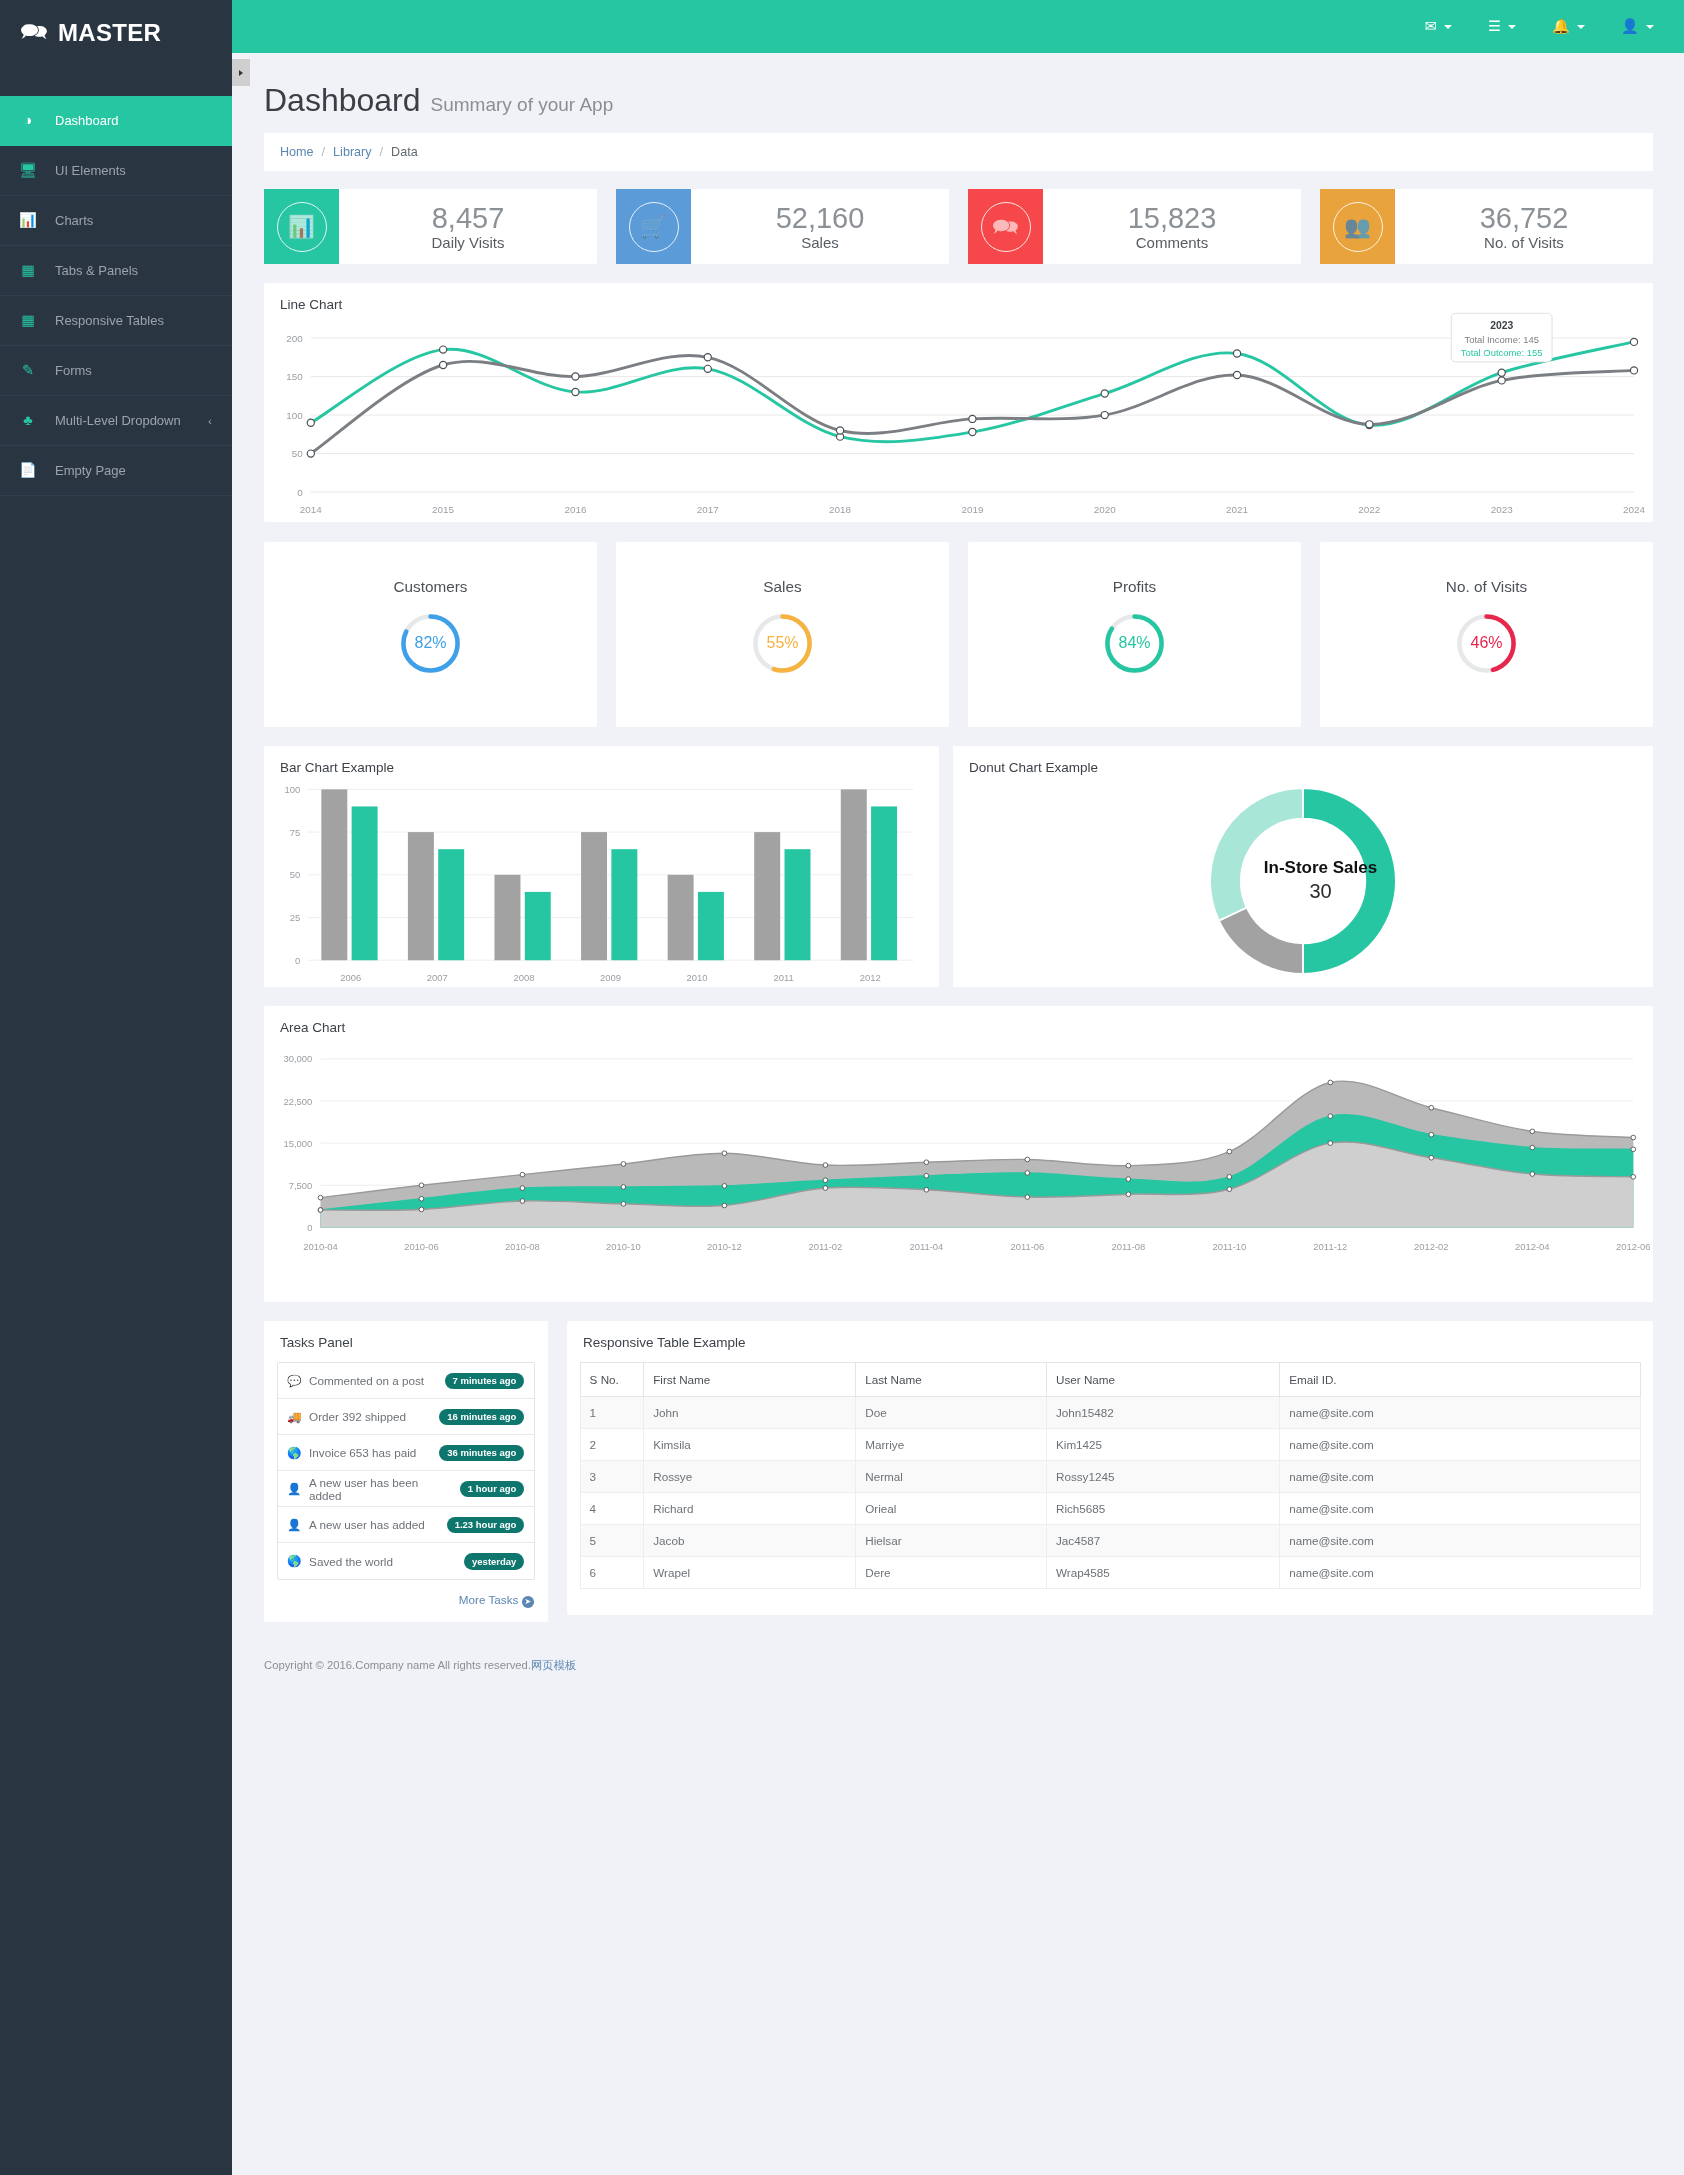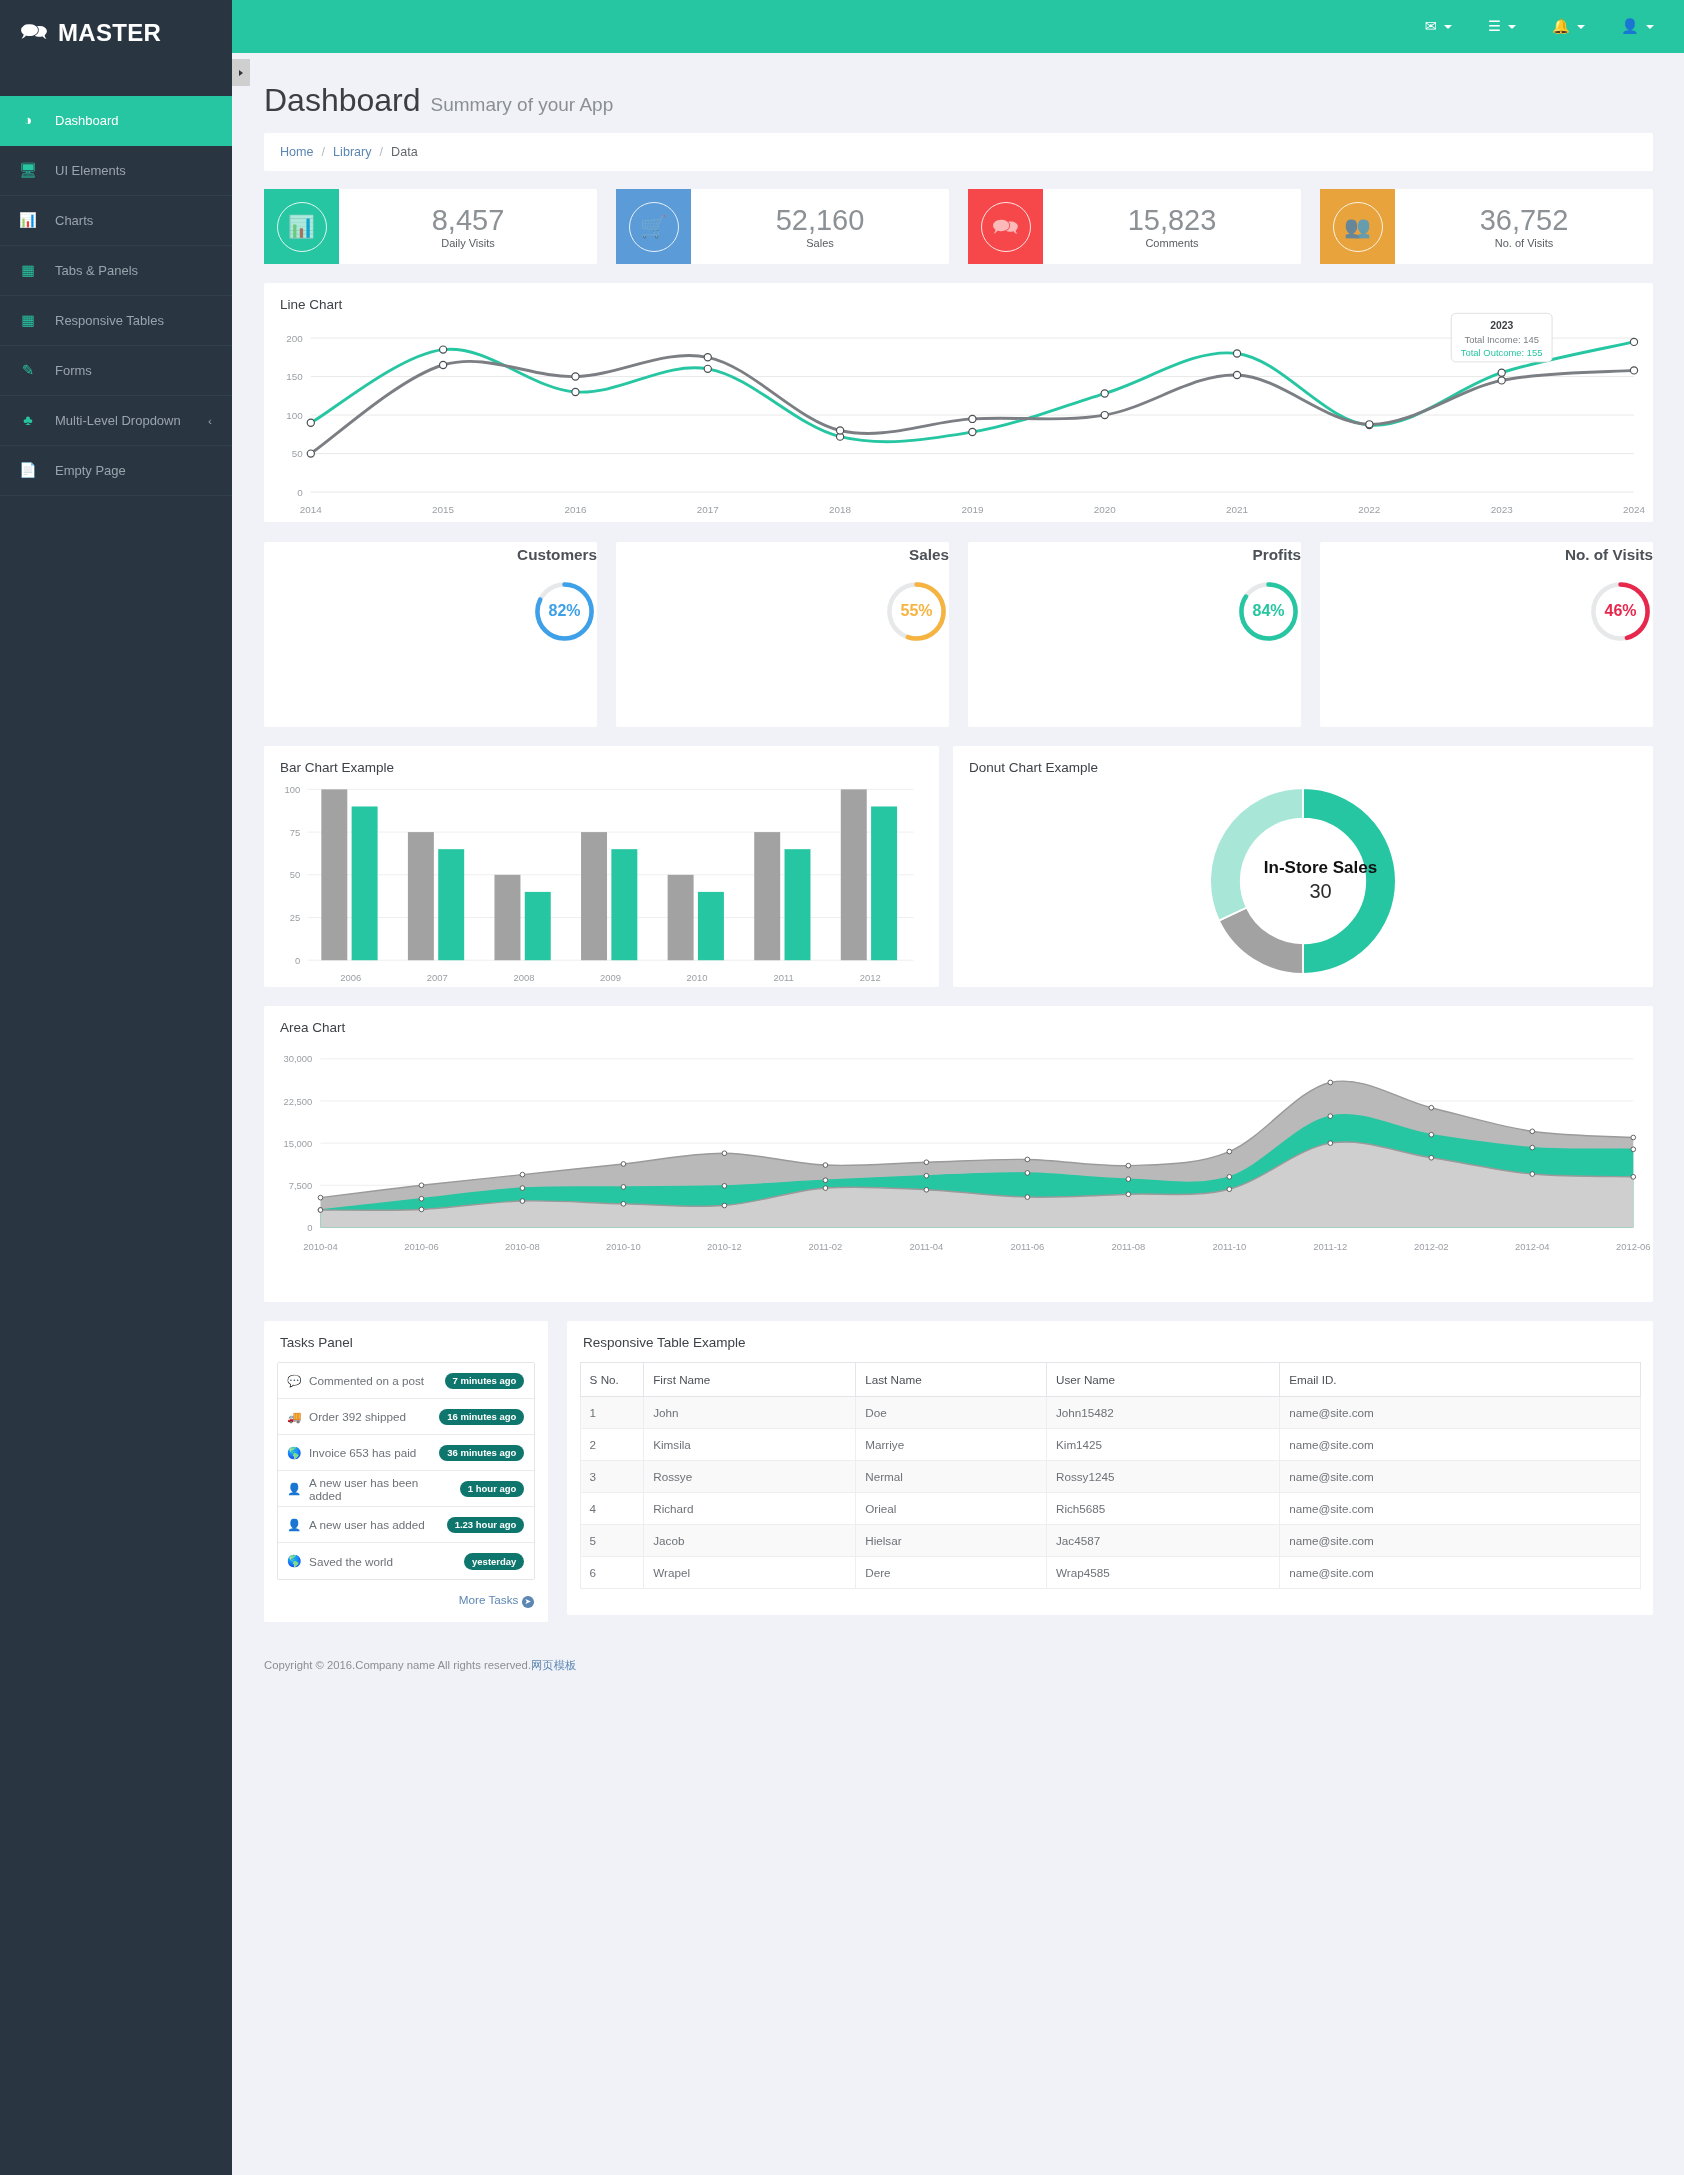--- a/index.html
+++ b/index.html
@@ -74,32 +74,32 @@
   .stat-icon {
     width: 75px; height: 75px; display: flex; align-items: center; justify-content: center;
   }
   .ring {
     width: 50px; height: 50px; border-radius: 50%; border: 1.8px solid rgba(255,255,255,.85);
     display: flex; align-items: center; justify-content: center;
     color: rgba(255,255,255,.62); font-size: 21.6px; line-height: 1;
   }
   .stat-body { flex: 1; display: flex; flex-direction: column; align-items: center; justify-content: center; }
   .stat-num { font-size: 29px; color: #8c9196; font-weight: 300; line-height: 1.05; }
-  .stat-label { font-size: 11px; color: #585d63; margin-top: 1px; }
+  .stat-label { font-size: 15px; color: #585d63; margin-top: 1px; }
 
   
   .panel { background: #fff; border-radius: 1.8px; }
   .panel-title { font-size: 13.5px; color: #3d4248; padding: 13.5px 16px 0 16px; }
   .row { display: flex; gap: 14px; margin: 19px 32px 0 32px; }
 
   
   .linechart-panel { margin: 19px 32px 0 32px; height: 239px; }
   .gauges { display: flex; gap: 19px; margin: 20px 32px 0 32px; }
   .gauge-card { flex: 1; background: #fff; height: 185px; display: flex;
-    flex-direction: column; align-items: flex-end; padding-top: 4px; border-radius: 1.8px; font-weight: bold; }
+    flex-direction: column; align-items: center; padding-top: 36px; border-radius: 1.8px; }
   .gauge-title { font-size: 15.3px; color: #4c5157; margin-bottom: 14.4px; }
   .gauge-wrap { position: relative; width: 65px; height: 65px; }
   .gauge-val { position: absolute; inset: 0; display: flex; align-items: center;
     justify-content: center; font-size: 16px; }
 
   .barpanel { flex: 0 0 675px; height: 241px; }
   .donutpanel { flex: 1; height: 241px; }
   .donut-center { position: absolute; inset: 0; display: flex; flex-direction: column;
     align-items: center; justify-content: center; padding-left: 35px; }
   .donut-title { font-size: 17px; font-weight: bold; color: #111; }

